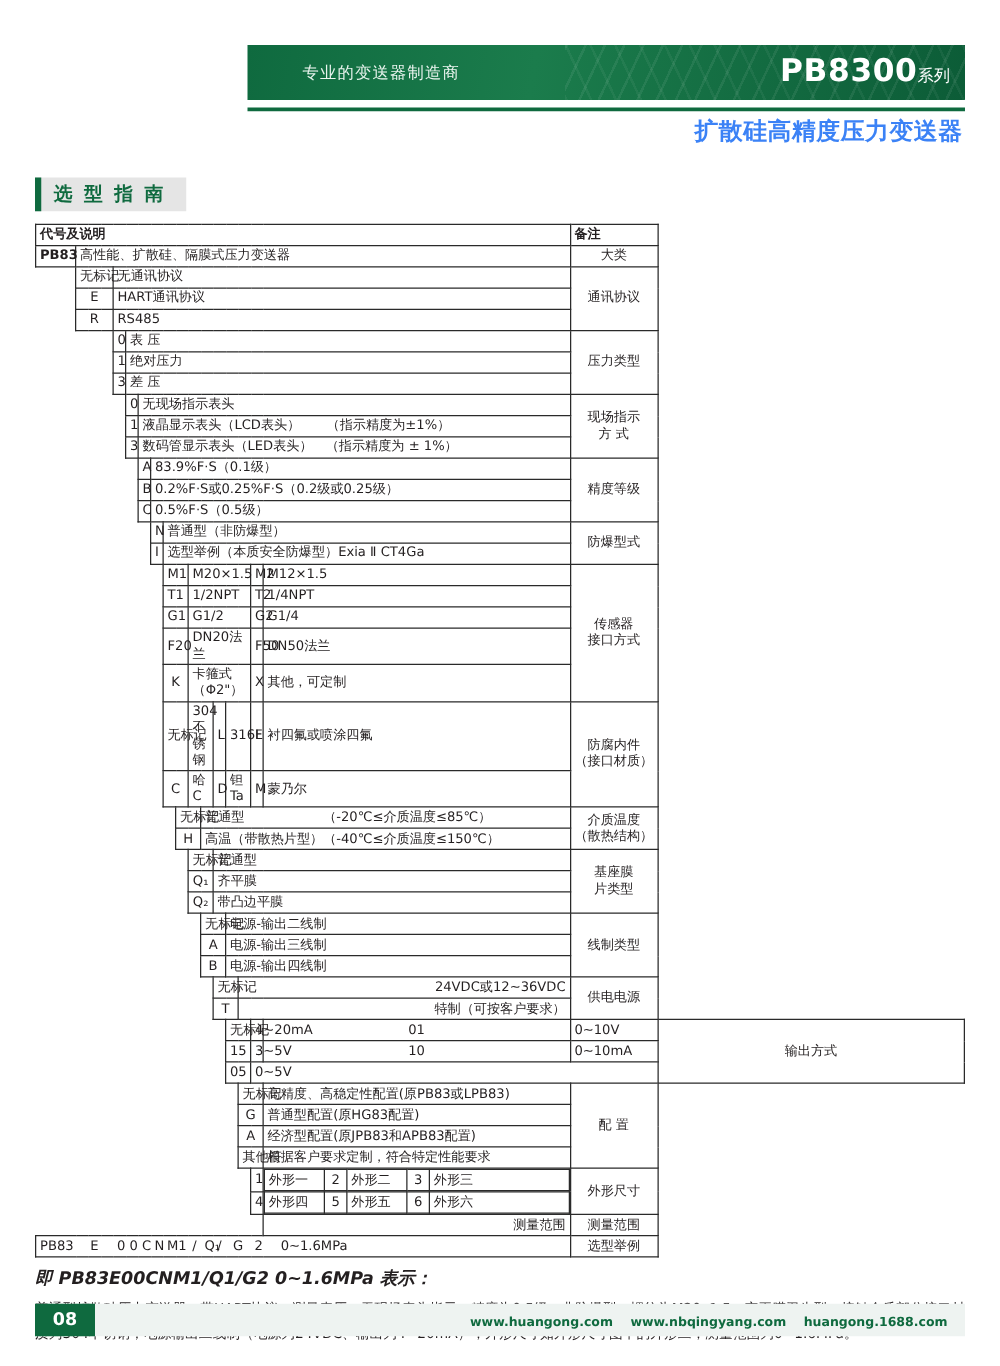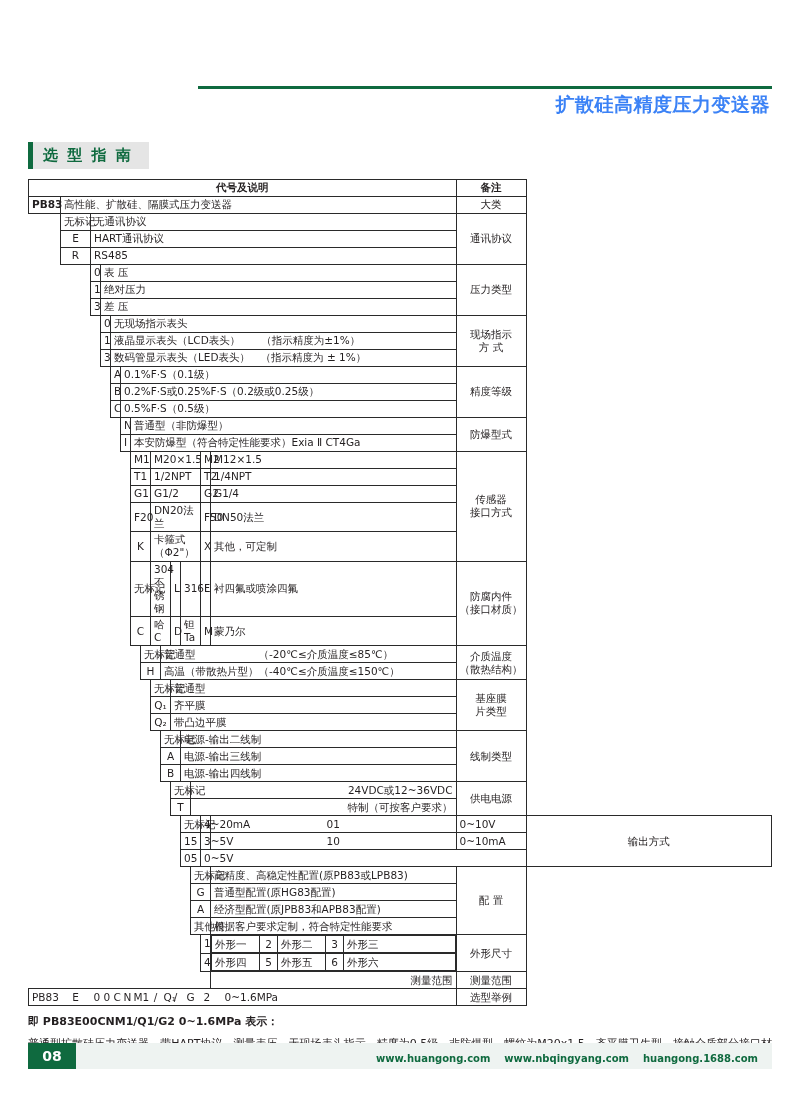--- a/index.html
+++ b/index.html
@@ -94,32 +94,33 @@
     table-layout: fixed;
   }
   table.sel td, table.sel th {
     border: 1px solid #2a2a2a;
     padding: 1px 3px;
     font-size: 10.5px;
     line-height: 1.25;
     vertical-align: middle;
     height: 17px;
   }
-  .hdr { text-align: center; font-weight: bold; font-size: 12px; height: 20px; }
+  .hdr { text-align: left; font-weight: bold; font-size: 12px; height: 20px; }
   .note { text-align: center; width: 62px; font-size: 10.5px; }
   .code { text-align: center; white-space: nowrap; }
   .desc { text-align: left; padding-left: 5px; }
   .b { font-weight: bold; }
   .nb { border: none !important; }
   .c { text-align: right; }
   
   .ex-note {
     margin: 8px 28px 0 28px;
-    font-size: 11px;
+    font-size: 14px;
     font-weight: bold;
+    font-style: italic;
   }
   .ex-para {
     margin: 5px 28px 0 28px;
     font-size: 11px;
     line-height: 1.75;
     text-align: justify;
   }
   
   .footer {
     position: absolute; left: 0; right: 0; bottom: 22px;
@@ -142,20 +143,26 @@
     font-size: 10px; color: #0f6a3f; font-weight: bold;
   }
 </style>
 </head>
 <body>
 
 
 
 
 <div class="header">
+  <div class="header-band">
+    <div class="band-slogan">专业的变送器制造商</div>
+    <div class="band-title">
+      <span class="big">PB8300</span><span class="small">系列</span>
+    </div>
+  </div>
   <div class="header-rule"></div>
   <div class="header-sub">扩散硅高精度压力变送器</div>
 </div>
 
 
 <div class="section-title">选 型 指 南</div>
 
 
 <div class="tbl-wrap">
 <table class="sel">
@@ -240,21 +247,21 @@
     </tr>
     <tr>
       <td class="nb" colspan="5"></td>
       <td class="code">3</td>
       <td class="desc" colspan="11">数码管显示表头（LED表头）　（指示精度为 ± 1%）</td>
     </tr>
 
     <tr>
       <td class="nb" colspan="6"></td>
       <td class="code">A</td>
-      <td class="desc" colspan="10">0.1%F·S（0.1级）</td>
+      <td class="desc" colspan="10">83.9%F·S（0.1级）</td>
       <td class="note" rowspan="3">精度等级</td>
     </tr>
     <tr>
       <td class="nb" colspan="6"></td>
       <td class="code">B</td>
       <td class="desc" colspan="10">0.2%F·S或0.25%F·S（0.2级或0.25级）</td>
     </tr>
     <tr>
       <td class="nb" colspan="6"></td>
       <td class="code">C</td>
@@ -263,21 +270,21 @@
 
     <tr>
       <td class="nb" colspan="7"></td>
       <td class="code">N</td>
       <td class="desc" colspan="9">普通型（非防爆型）</td>
       <td class="note" rowspan="2">防爆型式</td>
     </tr>
     <tr>
       <td class="nb" colspan="7"></td>
       <td class="code">I</td>
-      <td class="desc" colspan="9">本安防爆型（符合特定性能要求）Exia Ⅱ CT4Ga</td>
+      <td class="desc" colspan="9">选型举例（本质安全防爆型）Exia Ⅱ CT4Ga</td>
     </tr>
 
     <tr>
       <td class="nb" colspan="8"></td>
       <td class="code" colspan="2">M1</td>
       <td class="desc" colspan="5">M20×1.5</td>
       <td class="code">M2</td>
       <td class="desc" colspan="1">M12×1.5</td>
       <td class="note" rowspan="5" style="white-space:pre-line">传感器
 接口方式</td>

